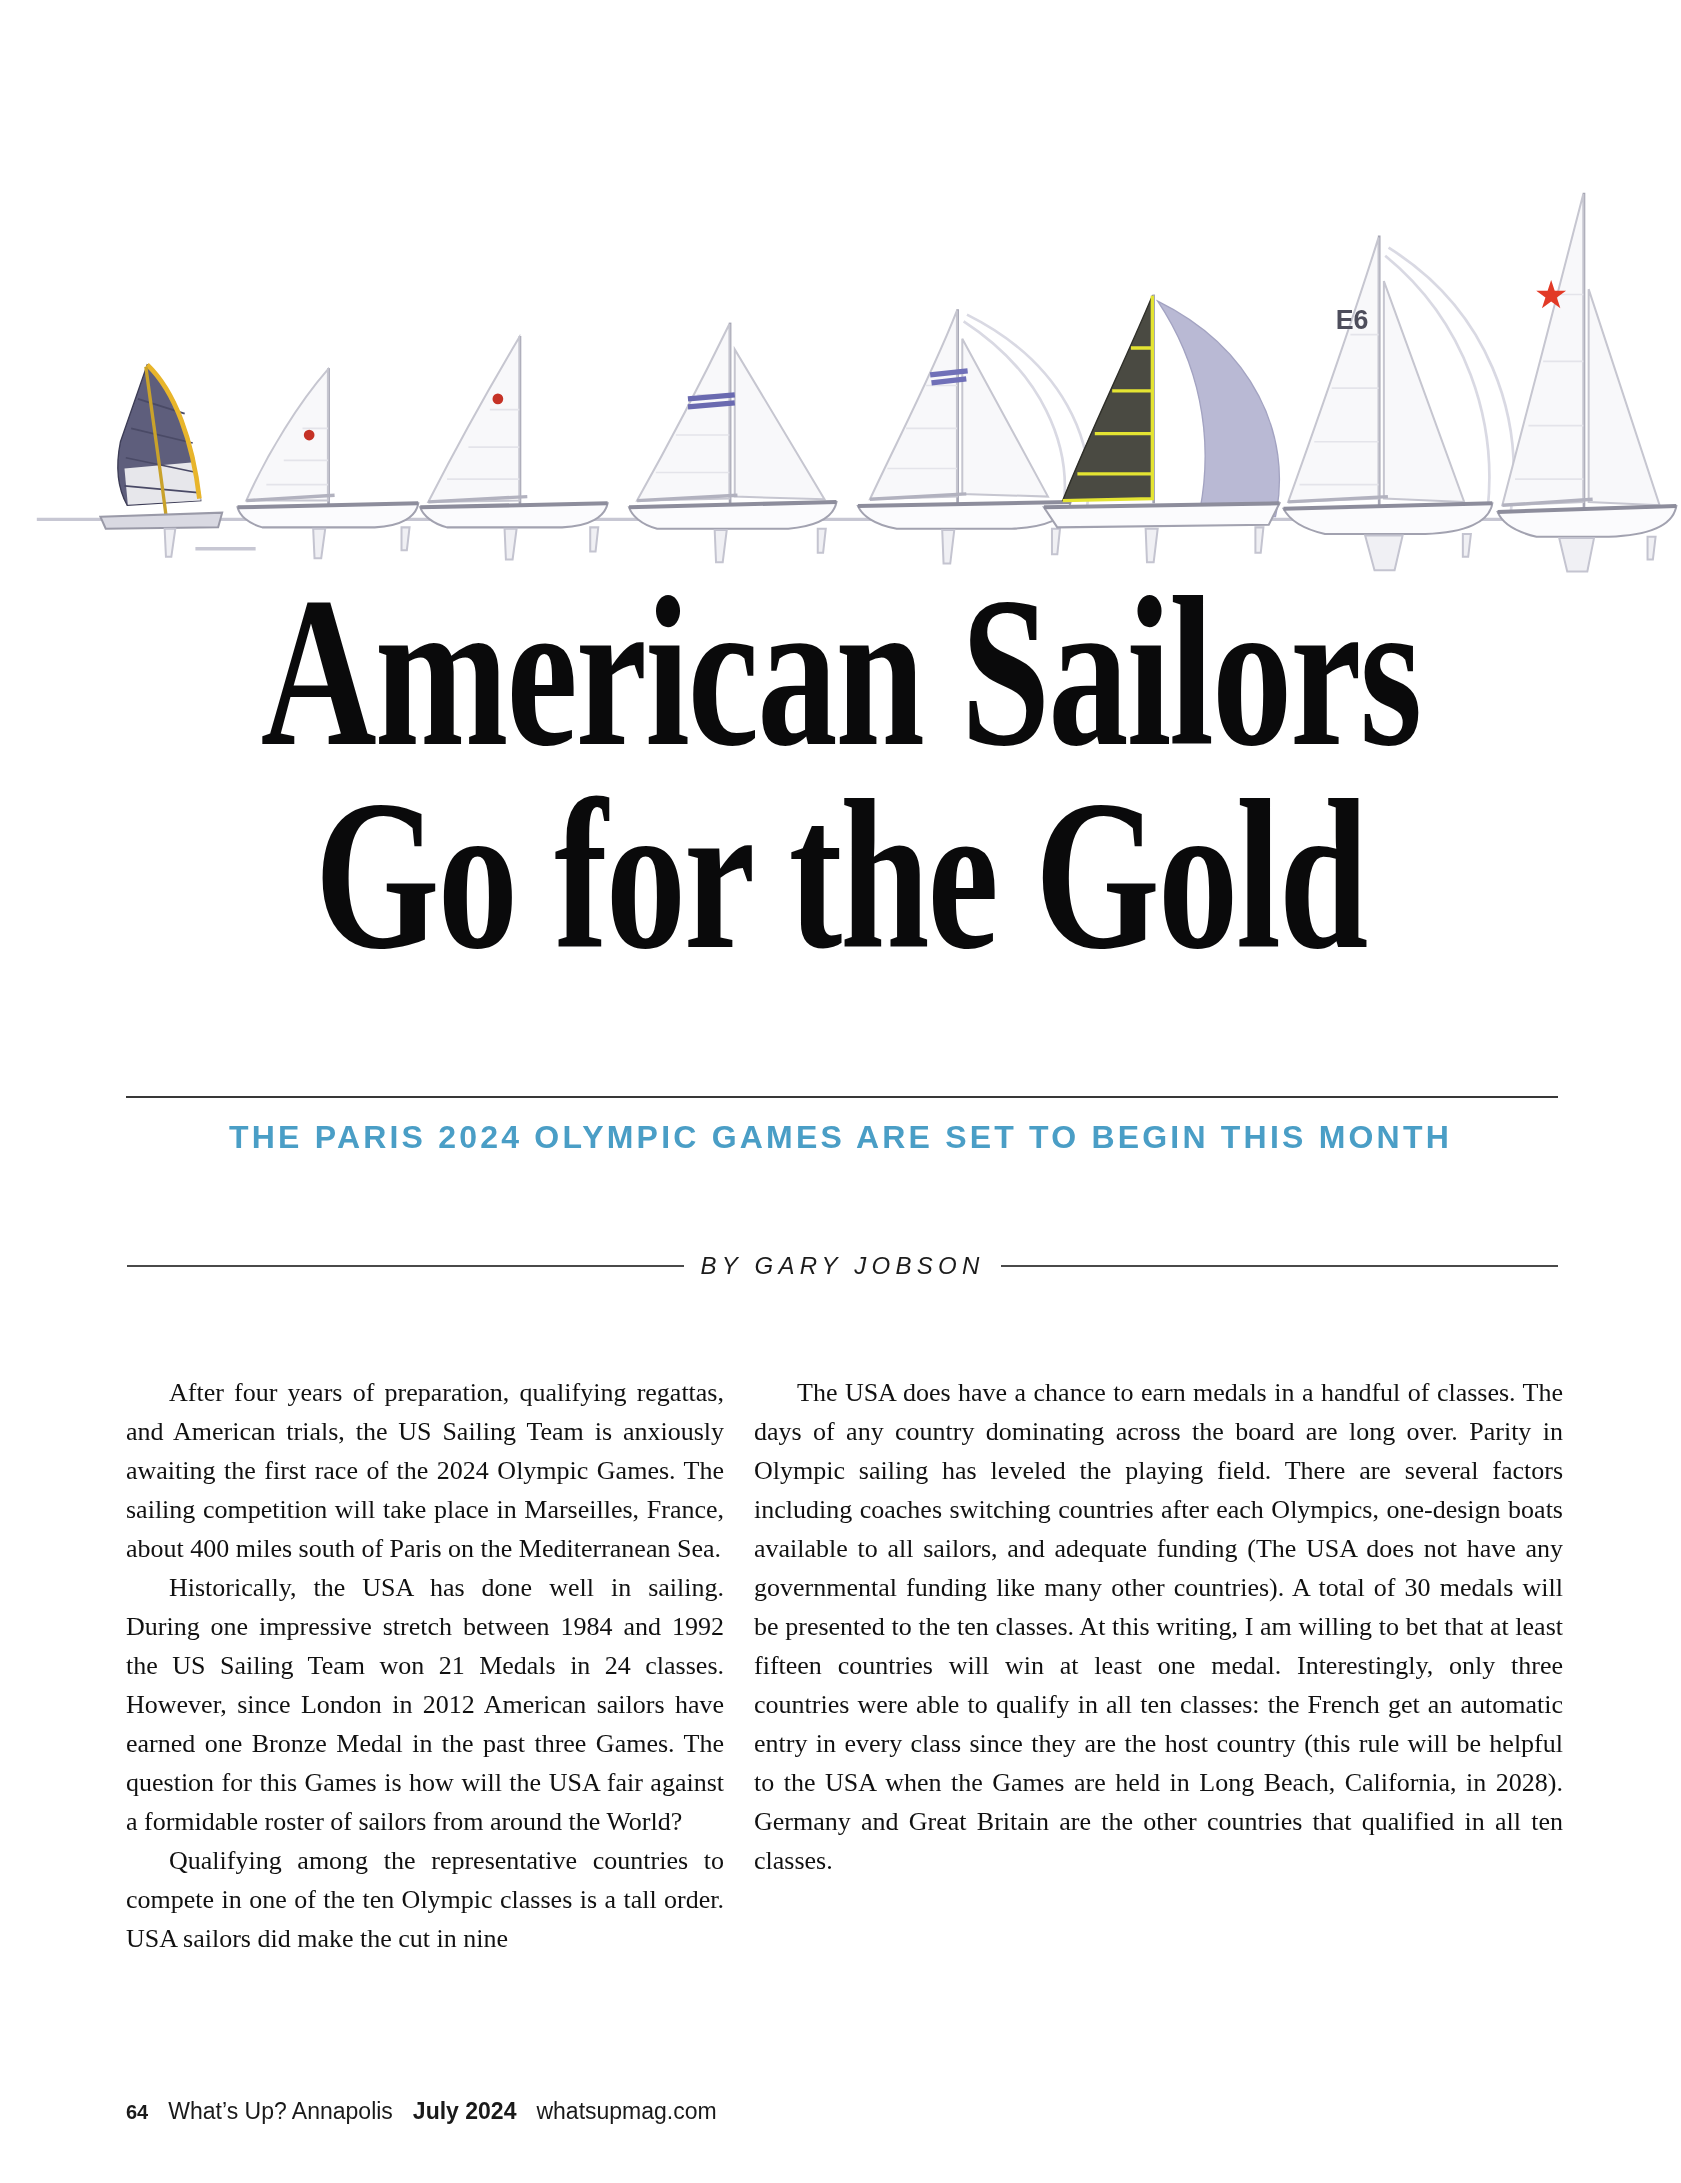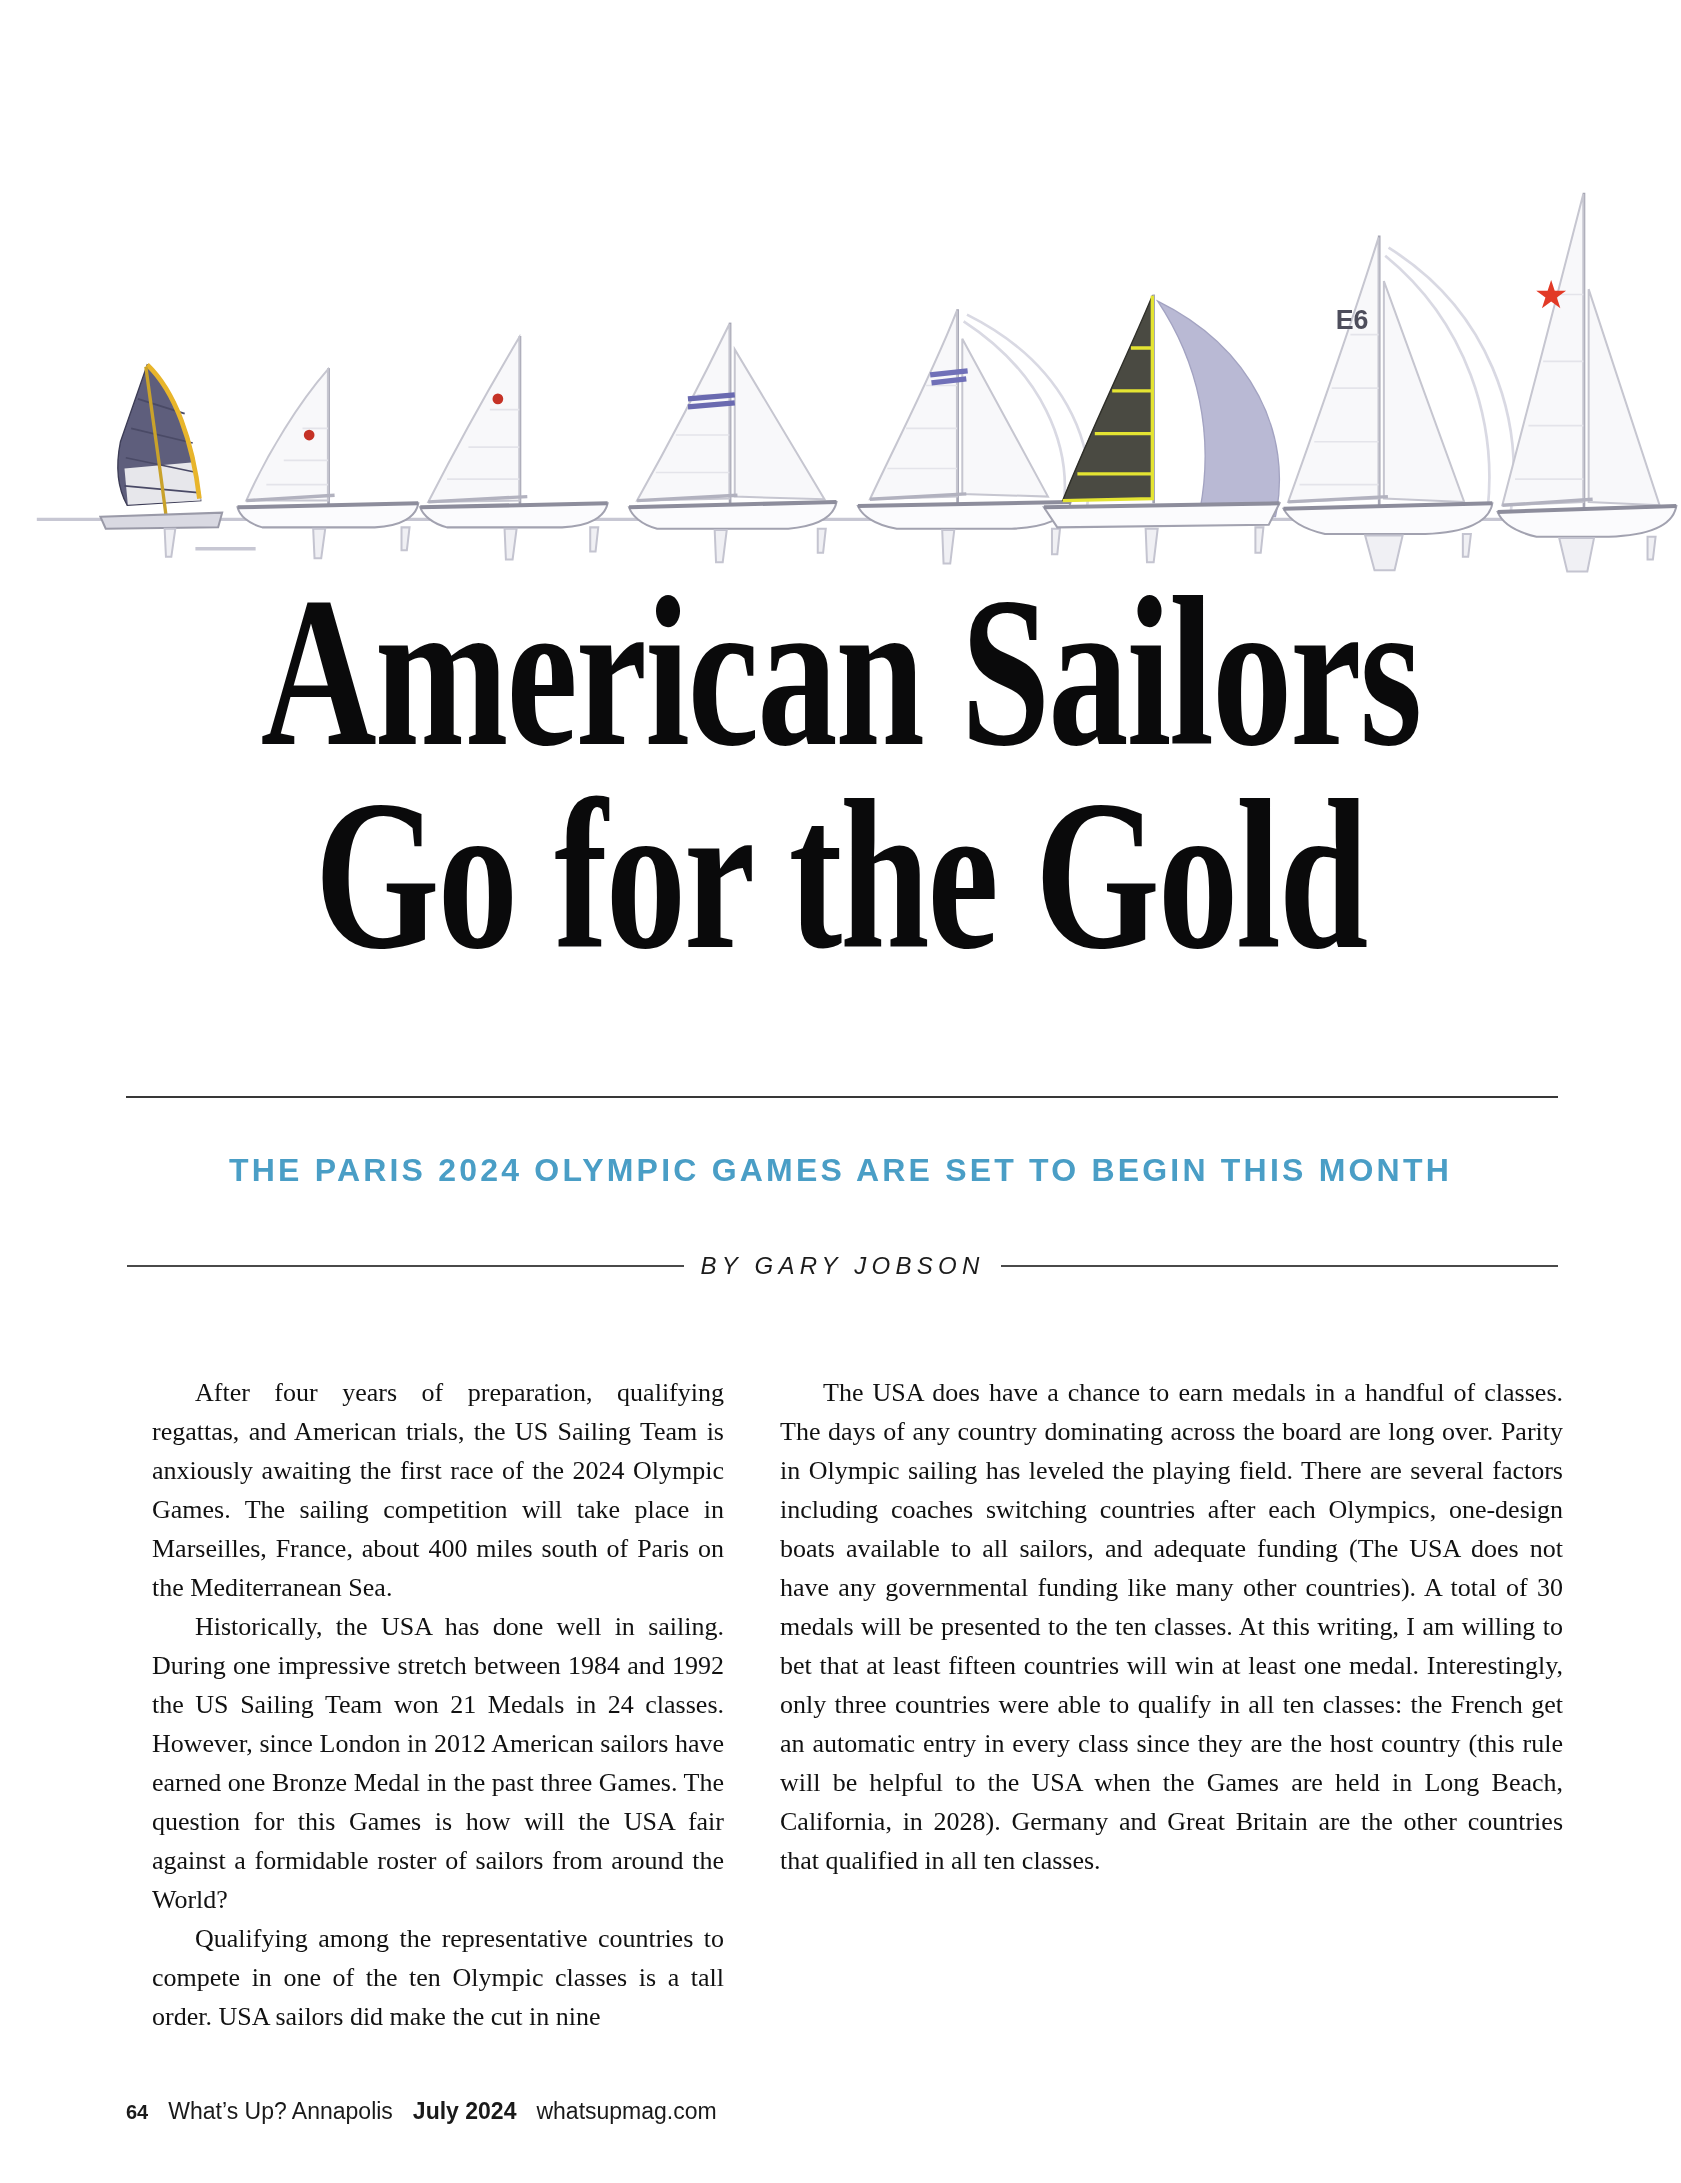--- a/index.html
+++ b/index.html
@@ -19,35 +19,35 @@
   .waterline{stroke:#c7c7d3;stroke-width:5;}
 
   
   .title{position:absolute;top:570px;left:0;width:1681px;margin:0;text-align:center;
          font-family:"Liberation Serif",serif;font-weight:700;color:#0a0a0b;
          font-size:214px;line-height:0.95;letter-spacing:-0.012em;}
   .title .line{display:block;transform:scaleX(0.75);transform-origin:50% 50%;white-space:nowrap;}
 
   
   .rule-top{position:absolute;top:1096px;left:126px;width:1432px;height:2px;background:#383838;}
-  .subtitle{position:absolute;top:1152px;left:0;width:1681px;text-align:center;
+  .subtitle{position:absolute;top:1119px;left:0;width:1681px;text-align:center;
             font-family:"Liberation Sans",sans-serif;font-weight:700;font-size:32px;
             letter-spacing:0.10em;color:#4a9ec6;white-space:nowrap;}
   .byline-row{position:absolute;top:1250px;left:127px;width:1431px;height:32px;
               display:flex;align-items:center;gap:16px;font-style:italic;}
   .byline-rule{flex:1;height:2px;background:#4a4a4a;}
   .byline{font-family:"Liberation Sans",sans-serif;font-weight:400;font-size:24px;
           letter-spacing:0.22em;color:#1c1c1c;white-space:nowrap;}
 
   
   .col{position:absolute;top:1373px;text-align:justify;font-size:26px;line-height:39px;color:#111111;}
   .col-left{left:126px;width:598px;}
   .col-right{left:754px;width:809px;}
   .col p{margin:0;}
-  .col p.indent{text-indent:43px;margin-left:26px;}
+  .col p.indent{text-indent:43px;}
 
   
   .footer{position:absolute;top:2098px;left:126px;display:flex;align-items:baseline;gap:20px;
           font-family:"Liberation Sans",sans-serif;color:#1a1a1a;}
   .footer .pagenum{font-size:20px;font-weight:700;}
   .footer .mag{font-size:23px;font-weight:400;text-align:center;}
   .footer .issue{font-size:23px;font-weight:700;}
   .footer .site{font-size:23px;font-weight:400;}
 </style>
 </head>

